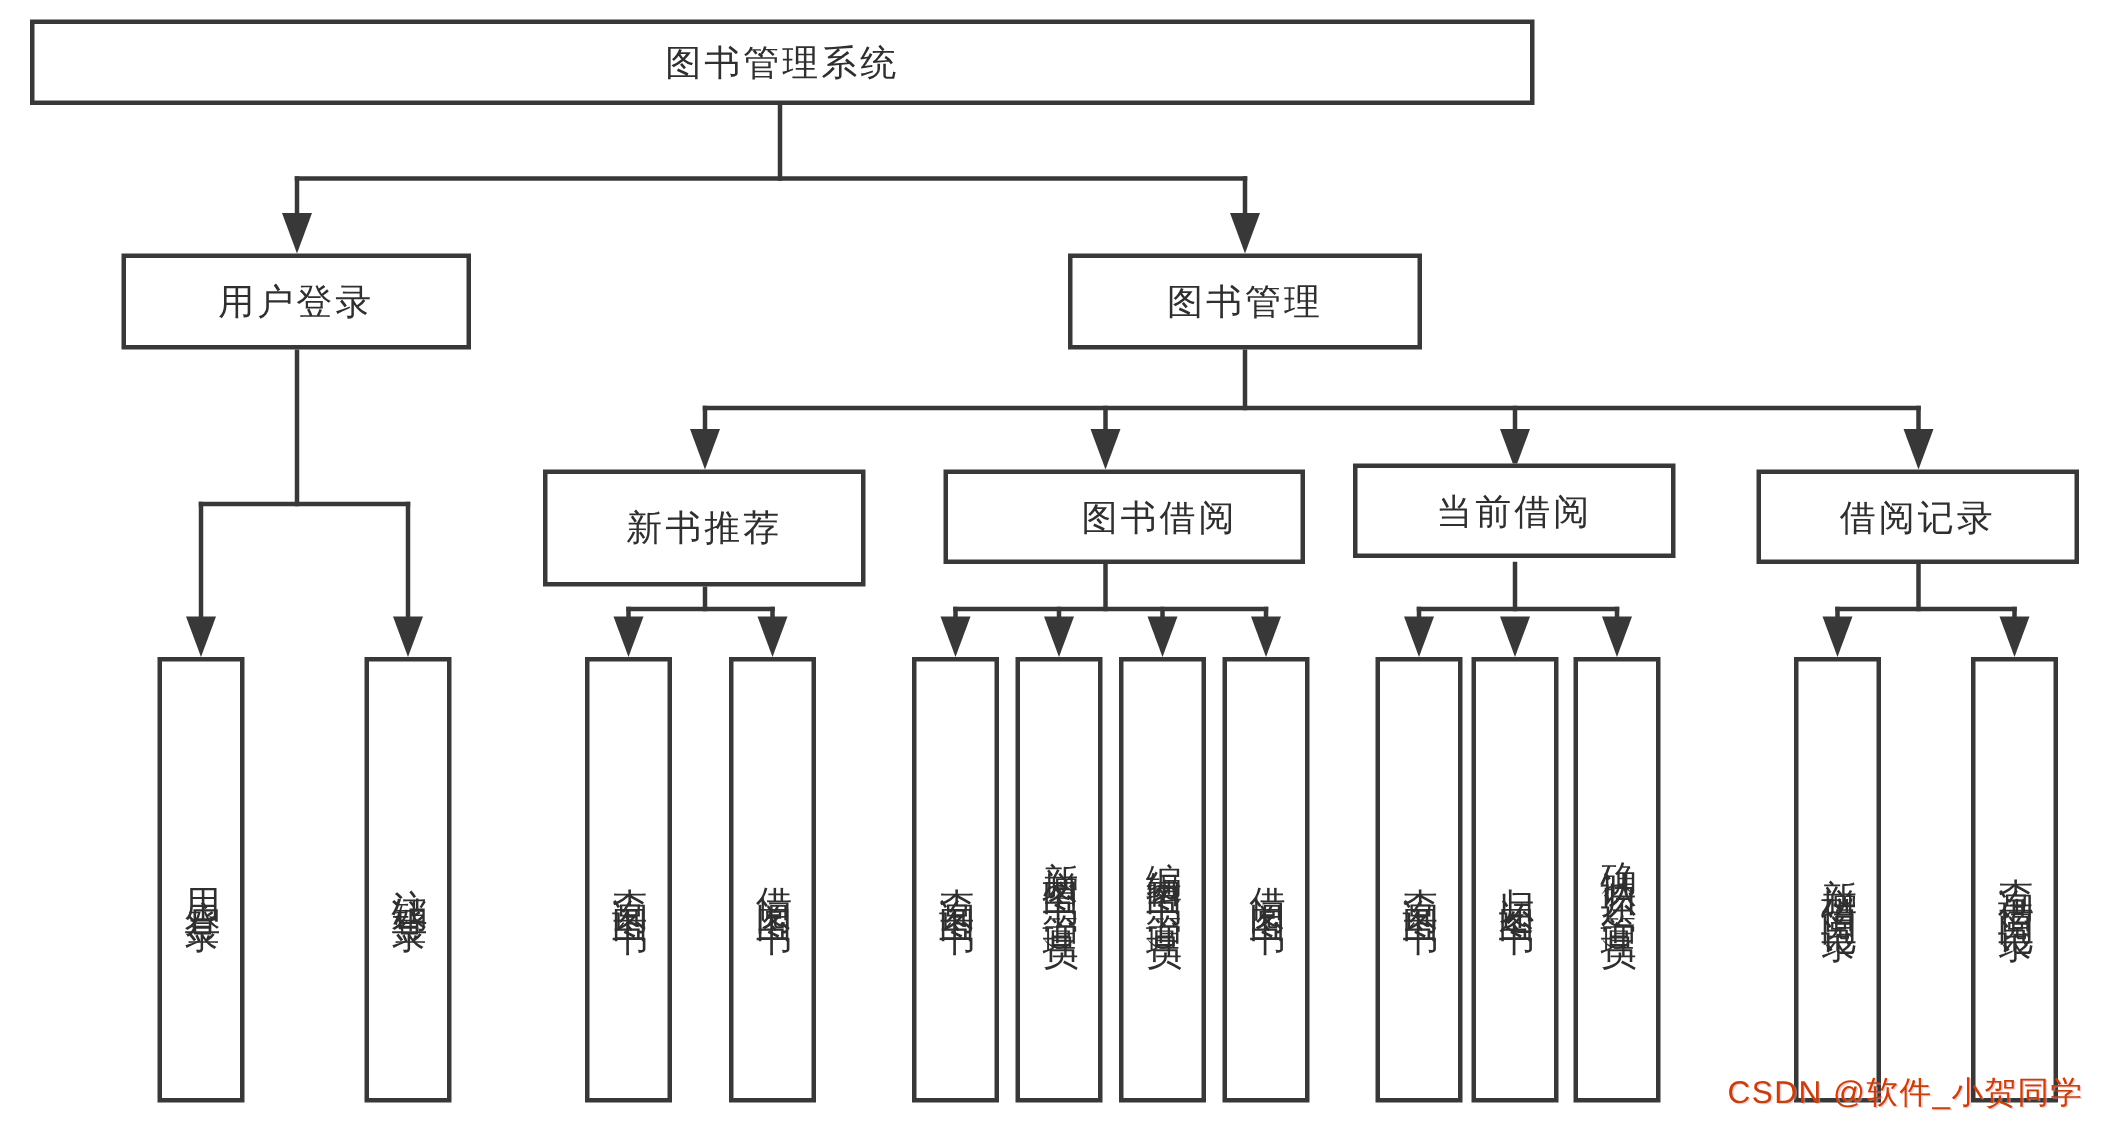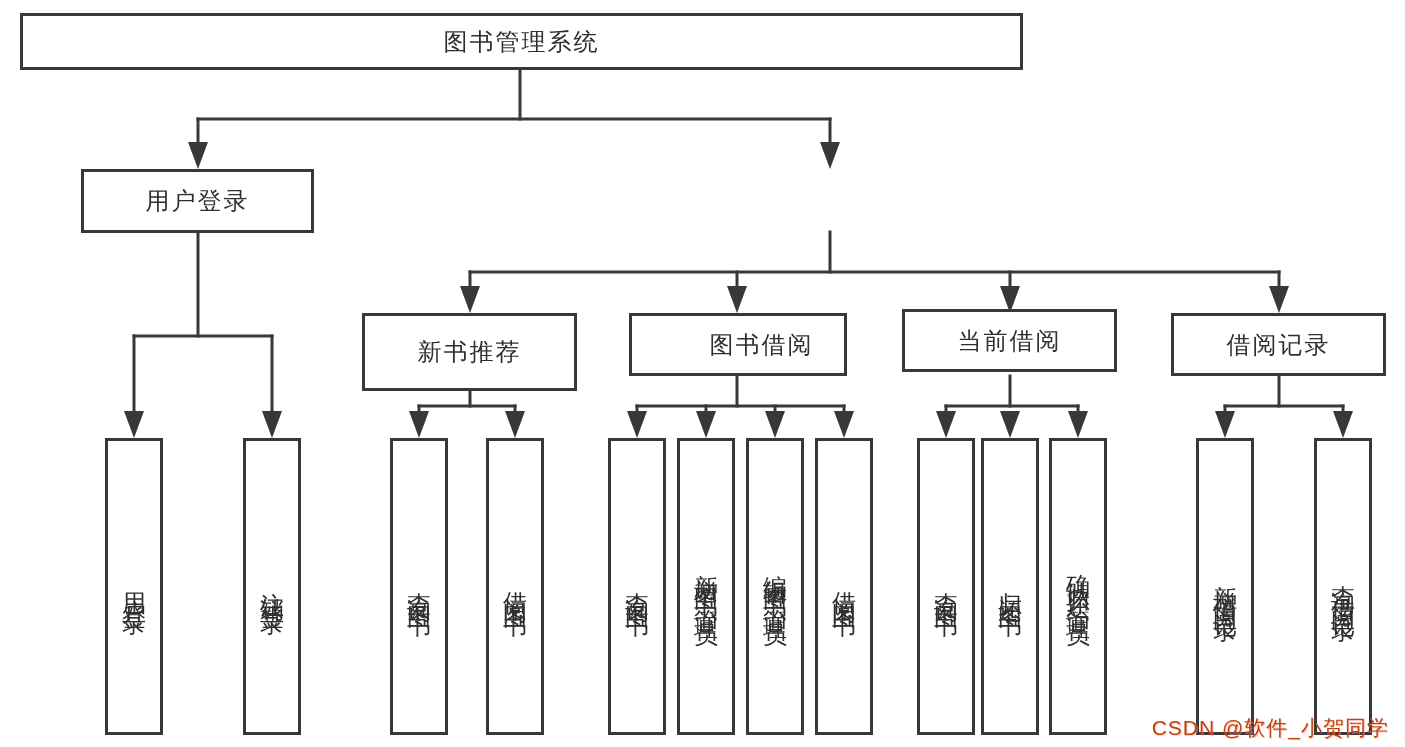--- a/index.html
+++ b/index.html
@@ -131,25 +131,28 @@
     </g>
   </svg>
 
   <div class="node hbox" style="left:20px; top:13px; width:1003px; height:57px;">
     <span>图书管理系统</span>
   </div>
 
   <div class="node hbox" style="left:81px; top:169px; width:233px; height:64px;">
     <span>用户登录</span>
   </div>
+  <div class="node hbox" style="left:712px; top:169px; width:236px; height:64px;">
+    <span>图书管理</span>
+  </div>
 
   <div class="node hbox" style="left:362px; top:313px; width:215px; height:78px;">
     <span>新书推荐</span>
   </div>
-  <div class="node hbox" style="left:629px; top:313px; width:218px; height:63px;padding-left:47px;">
+  <div class="node hbox" style="left:629px; top:313px; width:241px; height:63px;padding-left:47px;">
     <span>图书借阅</span>
   </div>
   <div class="node hbox" style="left:902px; top:309px; width:215px; height:63px;">
     <span>当前借阅</span>
   </div>
   <div class="node hbox" style="left:1171px; top:313px; width:215px; height:63px;">
     <span>借阅记录</span>
   </div>
 
   <div class="node leaf" style="left:105px;">

